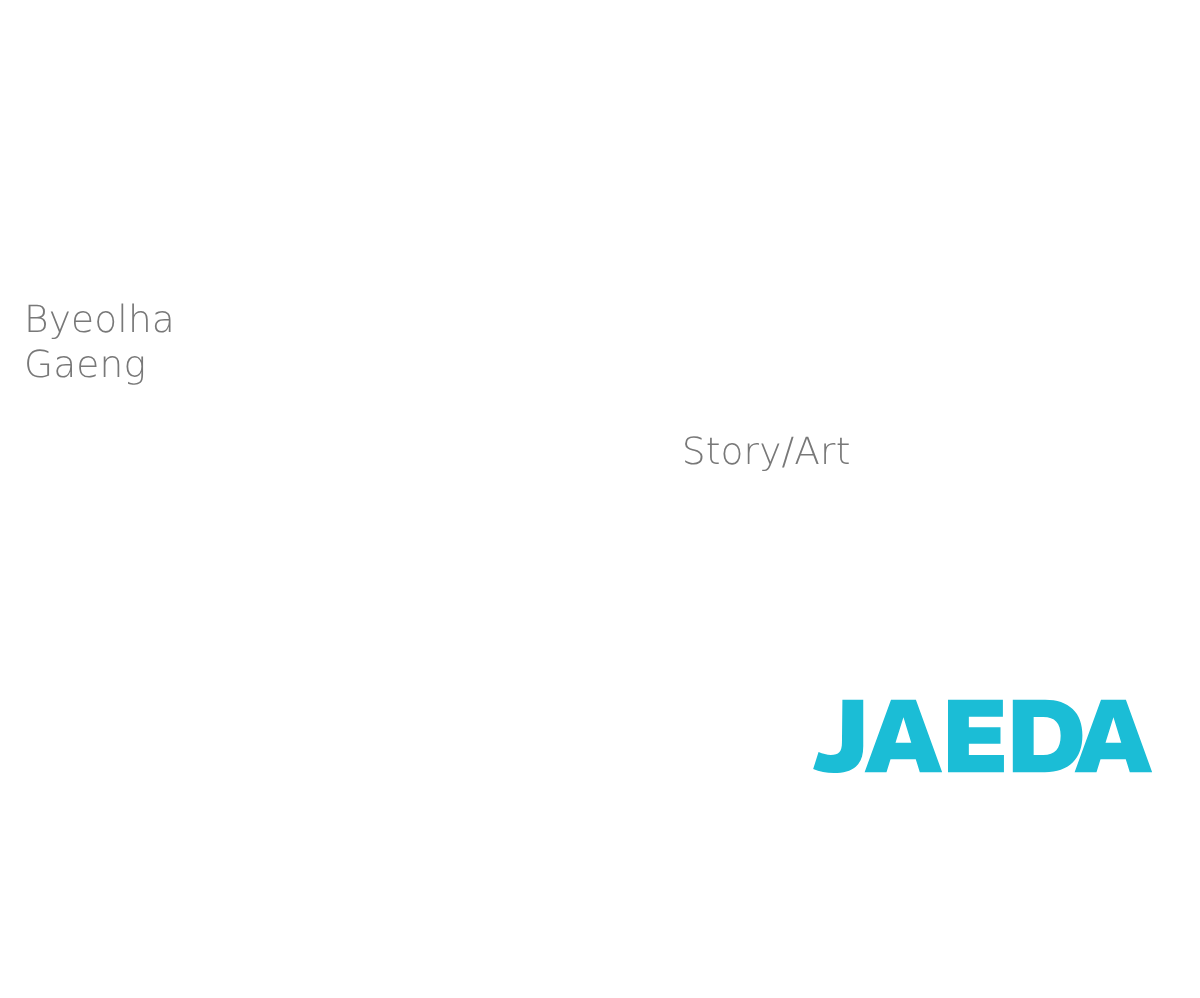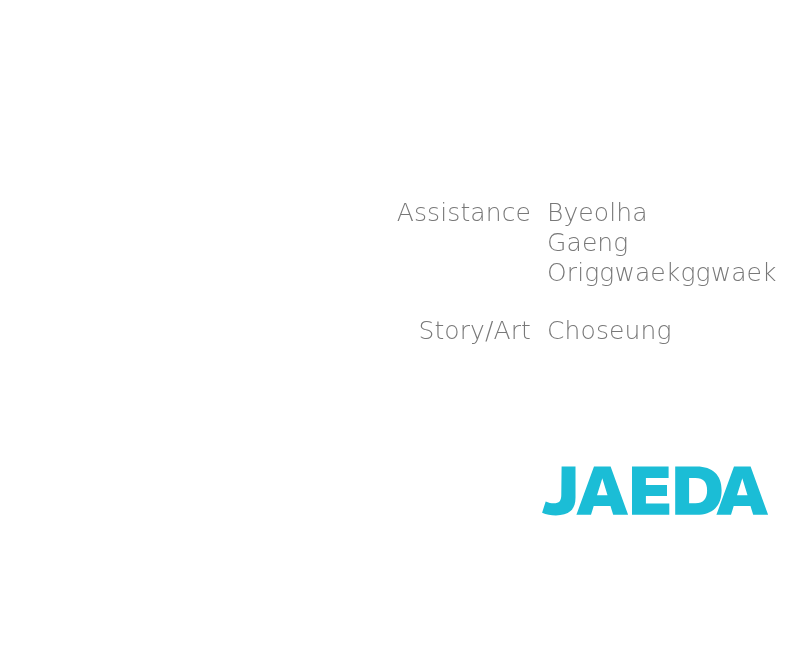--- a/index.html
+++ b/index.html
@@ -83,33 +83,28 @@
   }
 </style>
 </head>
 <body style="background: rgb(255, 255, 255);">
 
 <div class="page">
 
   <div class="credits">
 
     <div class="credit-row">
-      <div class="credit-label" style="color: rgb(120, 120, 120);">Assistance</div>
       <div class="credit-values" style="color: rgb(120, 120, 120);">
         <span class="credit-value-line">Byeolha</span>
         <span class="credit-value-line">Gaeng</span>
-        <span class="credit-value-line">Origgwaekggwaek</span>
       </div>
     </div>
 
     <div class="credit-row">
-      <div class="credit-label" style="color: rgb(120, 120, 120);">Story/Art</div>
-      <div class="credit-values" style="color: rgb(120, 120, 120);">
-        <span class="credit-value-line">Choseung</span>
-      </div>
+      <div class="credit-label" style="color: rgb(120, 120, 120); margin-left: 36px;">Story/Art</div>
     </div>
 
   </div>
 
   <div class="logo">
     <svg viewBox="0 0 238 56" xmlns="http://www.w3.org/2000/svg" role="img" aria-label="JAEDAM">
       <g id="jaedam-mark" fill="#1BBDD6">
 
         <path d="M30.6 4.5 h13.9 v31.0 c0 6.3 -1.6 10.7 -5.0 13.6
                  c-3.4 2.9 -8.2 4.3 -14.6 4.3

